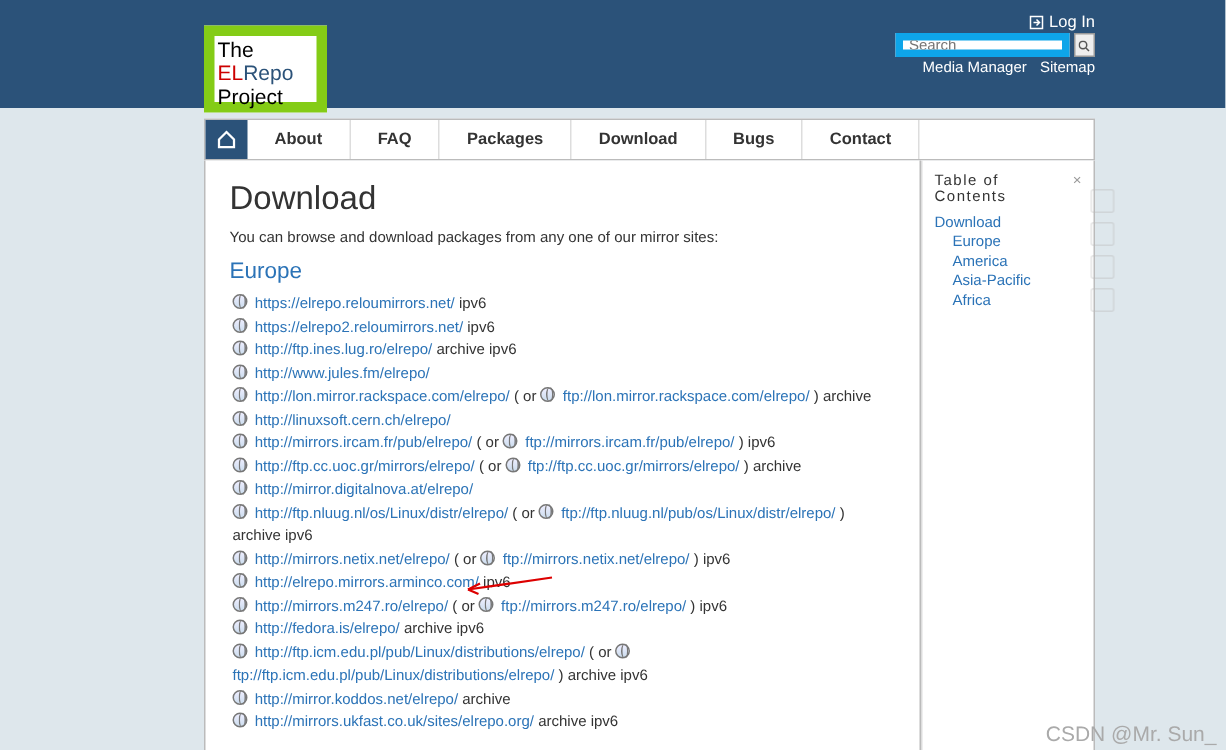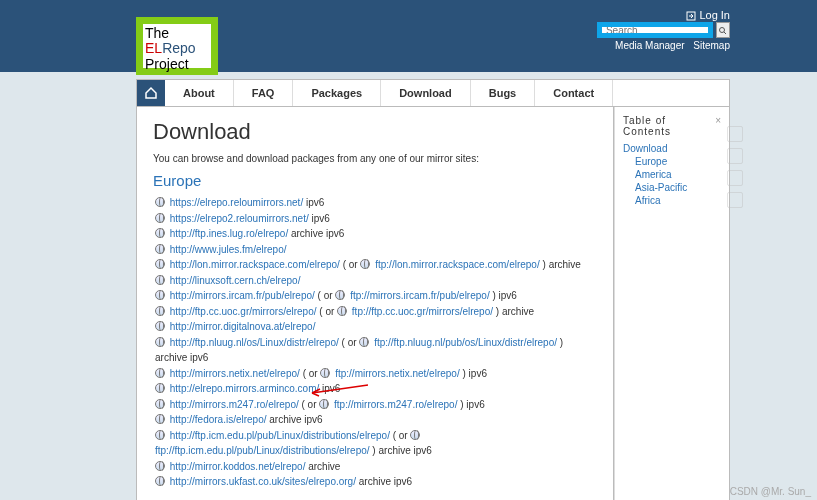--- a/index.html
+++ b/index.html
@@ -34,21 +34,21 @@
 .toc{width:116px;background:#fff;border:1px solid #bbb;border-top:none;border-left:1px solid #ddd;padding:8px;font-size:10px}
 .toc h3{color:#333;font-size:10px;font-weight:normal;letter-spacing:1px;margin-bottom:5px}
 .toc ul{list-style:none}
 .toc li{padding:1px 0}
 .toc .sub{padding-left:12px}
 .toc a{color:#2b73b7;text-decoration:none}
 .tclose{float:right;color:#999;cursor:pointer}
 .sidetools{position:fixed;right:74px;top:126px;display:flex;flex-direction:column;gap:6px}
 .sidetools div{width:16px;height:16px;border:1px solid #bbb;border-radius:2px;opacity:.4}
 .arrow{position:absolute;left:310px;top:383px;pointer-events:none}
-.watermark{position:fixed;right:6px;bottom:3px;font-size:10px;color:#aaa}
+.watermark{position:fixed;right:6px;bottom:3px;font-size:14px;color:#aaa}
 </style>
 </head>
 <body>
 
 <div class="topbar">
   <div class="logo">
     <div class="t1">The</div>
     <div class="t2"><span class="e">EL</span><span class="l">Repo</span></div>
     <div class="t3">Project</div>
   </div>

